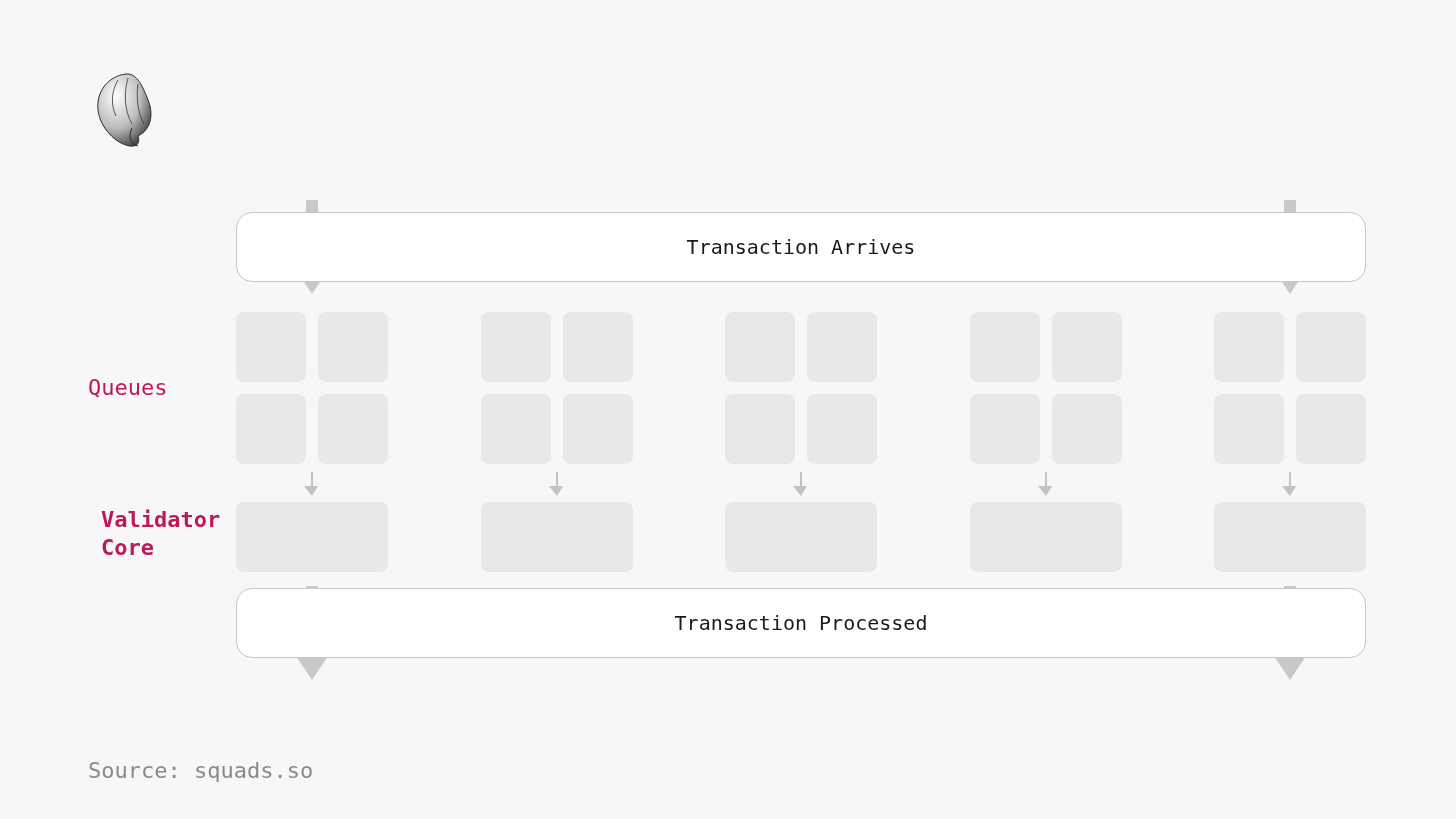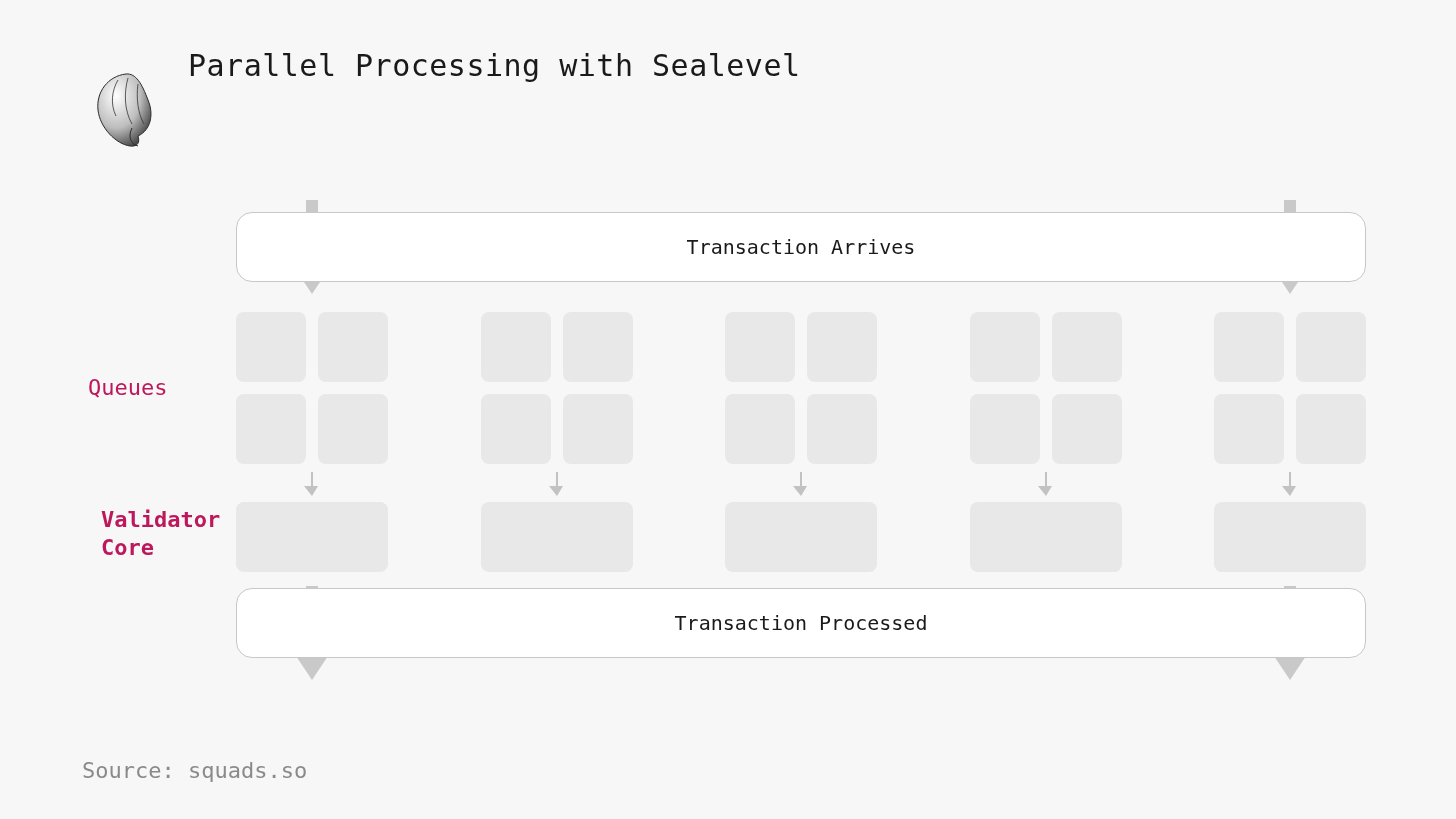--- a/index.html
+++ b/index.html
@@ -104,21 +104,21 @@
   }
   .core-box {
     width: 152px;
     height: 70px;
     background: #e8e8e8;
     border-radius: 8px;
   }
   .footer {
     position: absolute;
     bottom: 36px;
-    left: 82px;
+    left: 88px;
     right: 88px;
     display: flex;
     justify-content: space-between;
     font-size: 22px;
     color: #8a8a8a;
   }
 </style>
 </head>
 <body>
 
@@ -133,21 +133,20 @@
         </radialGradient>
       </defs>
       <path d="M38 4 C20 6 8 22 10 40 C12 58 28 74 42 76 C50 77 52 72 50 66 C63 60 66 44 60 30 C54 14 48 3 38 4 Z" fill="url(#g)" stroke="#2b2b2b" stroke-width="1"></path>
       <path d="M30 10 C24 20 22 34 28 46" fill="none" stroke="#333" stroke-width="0.8"></path>
       <path d="M40 8 C36 22 36 40 44 54" fill="none" stroke="#333" stroke-width="0.8"></path>
       <path d="M50 14 C48 28 50 44 56 54" fill="none" stroke="#333" stroke-width="0.8"></path>
       <path d="M44 58 C40 66 42 74 50 76" fill="none" stroke="#2b2b2b" stroke-width="1"></path>
     </svg>
   </div>
   <div>
-    <div class="title">Parallel Processing with Sealevel</div>
   </div>
 </div>
 
 <div class="diagram">
 
   <svg class="big-arrow" style="top:0;left:196px" viewBox="0 0 56 96">
     <path d="M22 0 H34 V58 H52 L28 94 L4 58 H22 Z" fill="#c9c9c9"></path>
   </svg>
   <svg class="big-arrow" style="top:0;left:1174px" viewBox="0 0 56 96">
     <path d="M22 0 H34 V58 H52 L28 94 L4 58 H22 Z" fill="#c9c9c9"></path>

